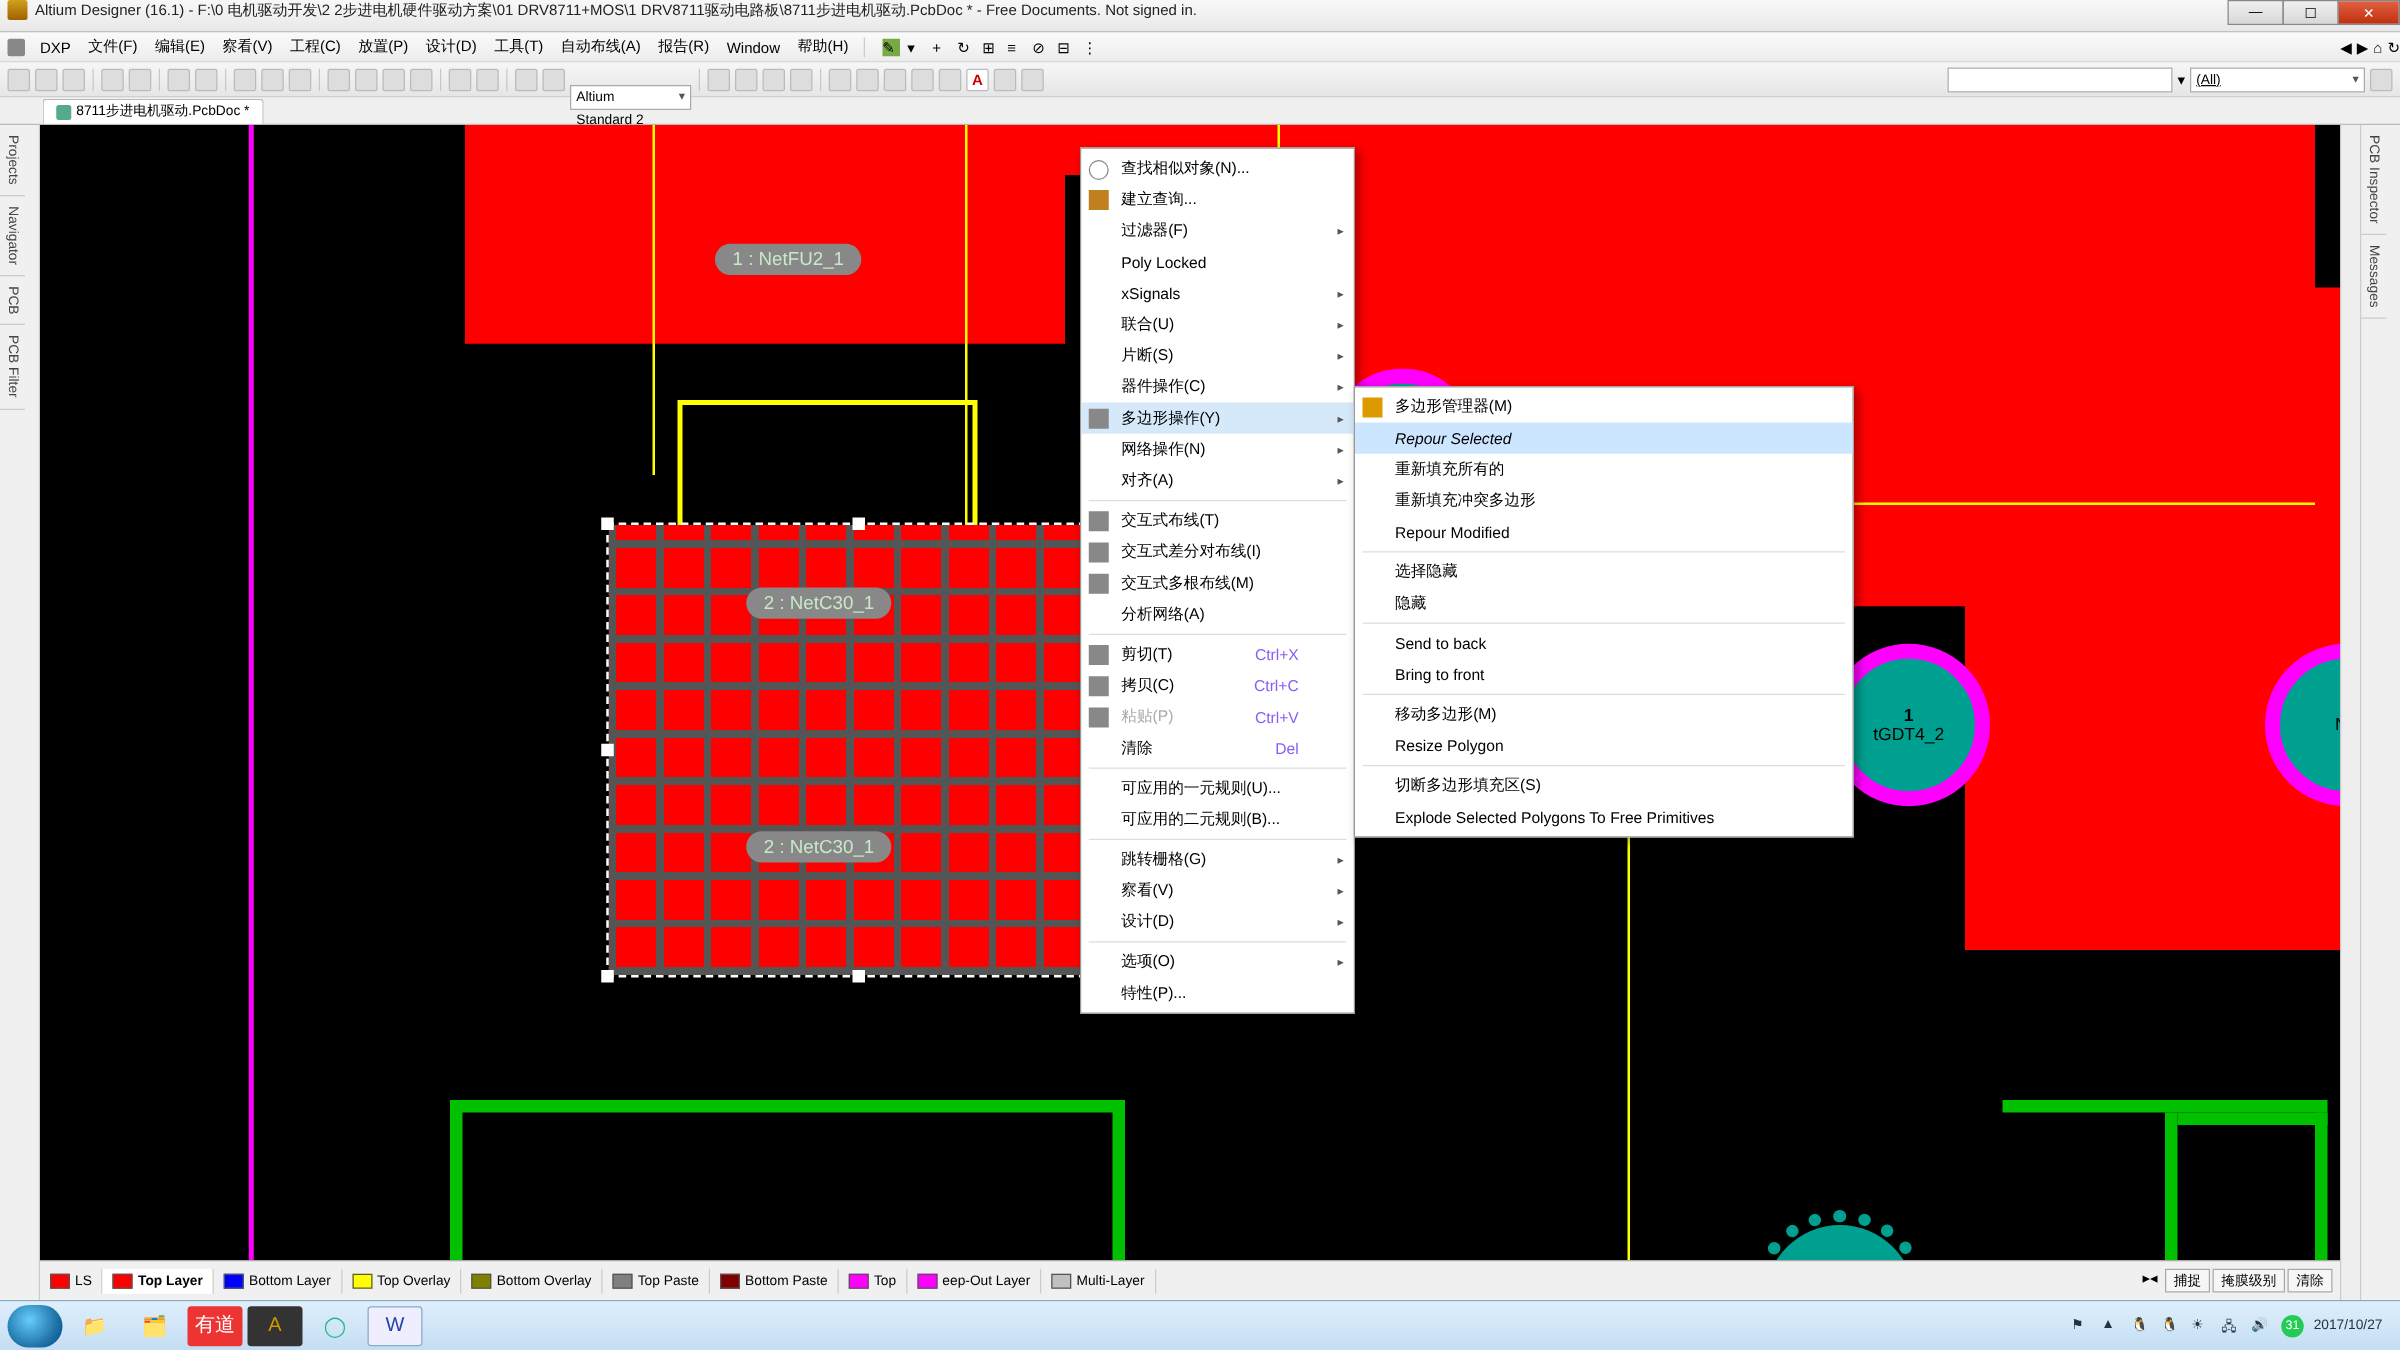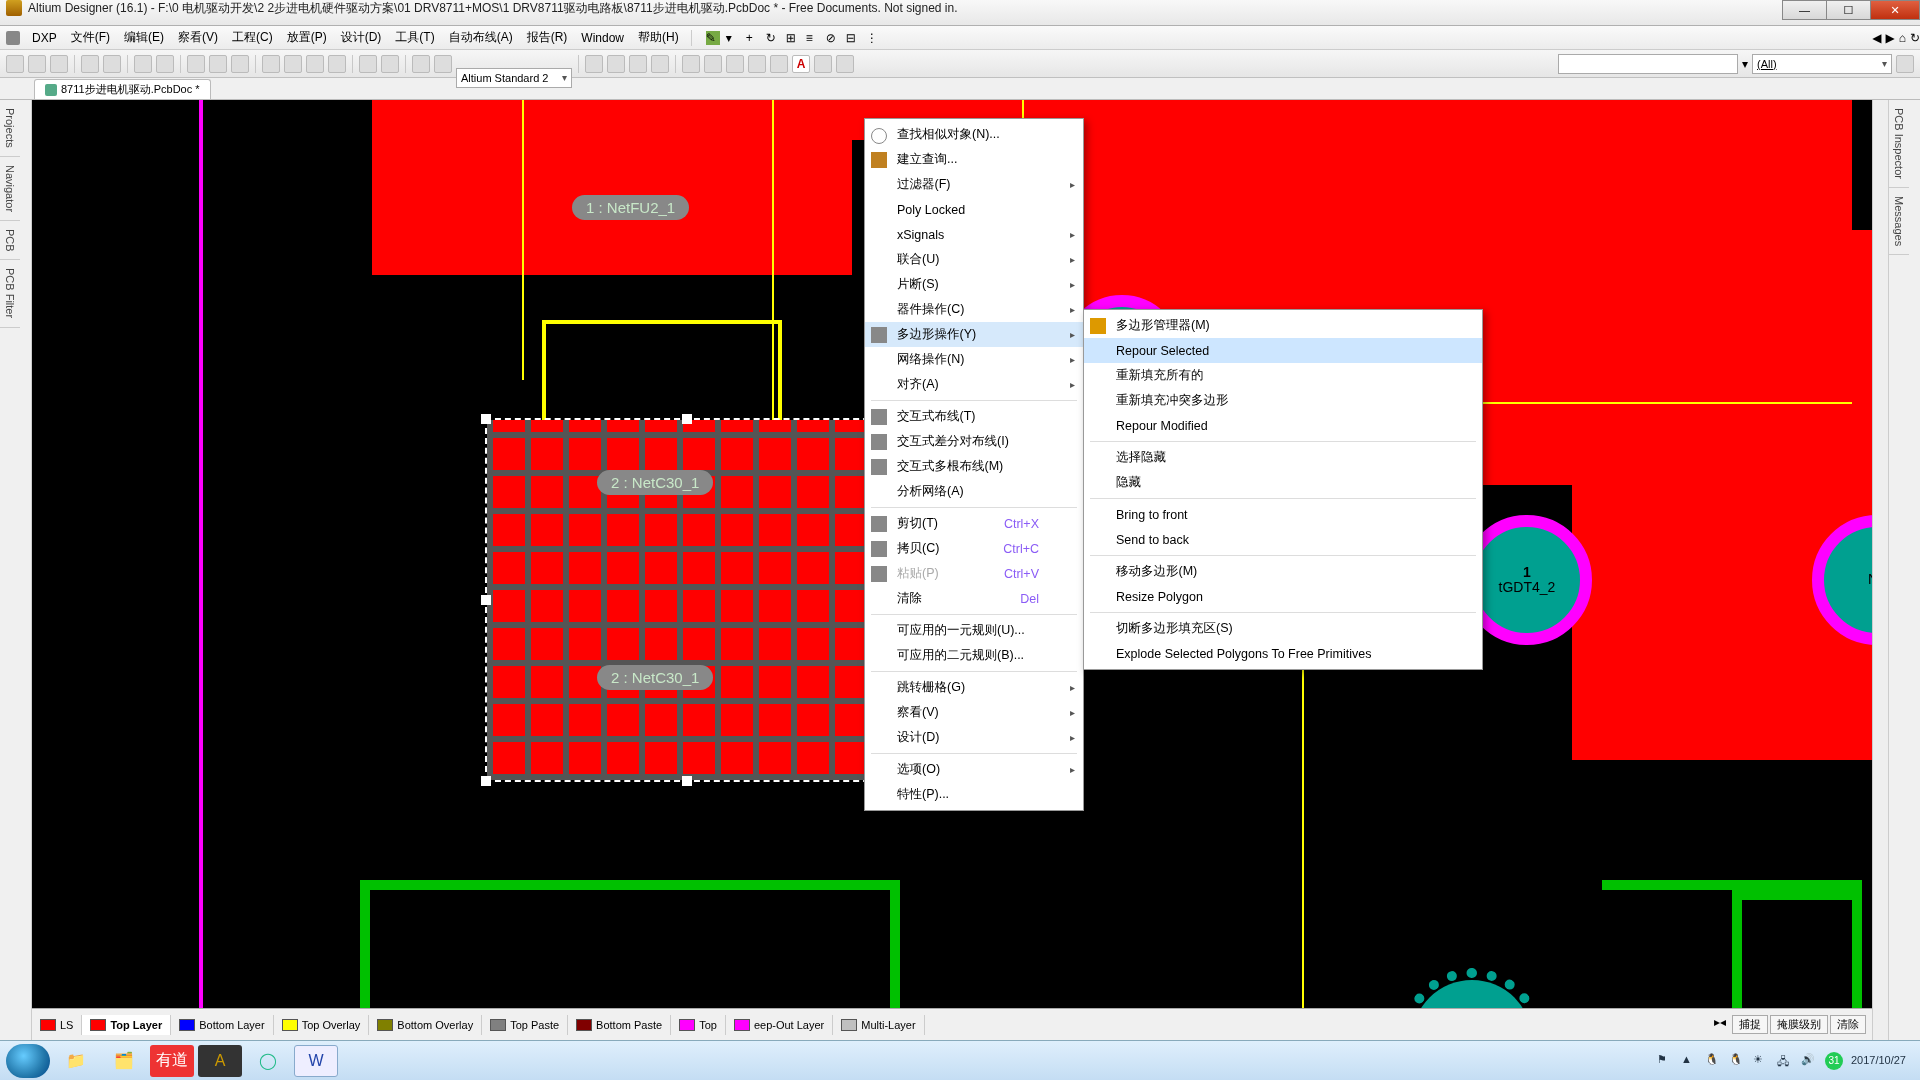--- a/index.html
+++ b/index.html
@@ -20,21 +20,21 @@
 .menubar .sep { width: 1px; height: 16px; background: #ccc; margin: 0 4px; }
 .tiny-icons { display: flex; gap: 6px; margin-left: 8px; }
 .tiny-icons span { width: 14px; height: 14px; display: inline-block; }
 
 
 .toolbars { height: 28px; background: linear-gradient(#f6f6f6,#e6e6e6); border-bottom: 1px solid #c0c0c0; display: flex; align-items: center; padding: 0 6px; gap: 4px; }
 .tb-ico { width: 18px; height: 18px; background: #ddd; border: 1px solid #bbb; border-radius: 2px; }
 .tb-sep { width: 1px; height: 18px; background: #c8c8c8; margin: 0 2px; }
 .tb-combo { height: 20px; border: 1px solid #aaa; background: #fff; padding: 0 18px 0 4px; position: relative; font-size: 11px; line-height: 18px; }
 .tb-combo::after { content: "▾"; position: absolute; right: 4px; top: 0; color: #555; font-size: 10px; }
-.tb-combo.wide { width: 116px; margin-top: 28px; }
+.tb-combo.wide { width: 97px; margin-top: 28px; }
 .tb-right { margin-left: auto; display: flex; align-items: center; gap: 4px; }
 .search-box { width: 180px; height: 20px; border: 1px solid #aaa; background: #fff; padding: 0 4px; font-size: 11px; }
 .all-combo { width: 140px; text-decoration: underline; }
 
 
 .doc-tabs { height: 22px; background: #f0f0f0; border-bottom: 1px solid #bbb; display: flex; align-items: flex-end; }
 .doc-tab { height: 20px; background: #fff; border: 1px solid #bbb; border-bottom: none; padding: 0 10px; font-size: 11px; line-height: 19px; border-radius: 3px 3px 0 0; margin-left: 34px; display: flex; align-items: center; gap: 4px; }
 .doc-tab .dtic { width: 12px; height: 12px; background: #5a8; border-radius: 2px; }
 
 
@@ -93,21 +93,21 @@
 
 
 .green-box { position: absolute; left: 328px; top: 780px; width: 540px; height: 160px; border: 10px solid #00c000; background: #000; }
 .green-l1 { position: absolute; left: 1570px; top: 780px; width: 260px; height: 10px; background: #00c000; }
 .green-l2 { position: absolute; left: 1700px; top: 790px; width: 10px; height: 150px; background: #00c000; }
 .green-box2 { position: absolute; left: 1710px; top: 790px; width: 120px; height: 150px; border: 10px solid #00c000; border-left:none; }
 
 
 .ctx { position: absolute; background: #fff; border: 1px solid #999; box-shadow: 3px 3px 8px rgba(0,0,0,0.35); padding: 3px 0; font-size: 12.5px; min-width: 210px; }
 .ctx .row { display: flex; align-items: center; height: 25px; padding: 0 28px 0 32px; position: relative; white-space: nowrap; }
-.ctx .row:hover, .ctx .row.hl { background: #cde6ff; }
+.ctx .row:hover, .ctx .row.hl { background: #cde6ff; font-style: italic; }
 .ctx .row.sub::after { content: "▸"; position: absolute; right: 8px; color: #555; font-size: 10px; }
 .ctx .row.hl-row { background: #d6e9fb; }
 .ctx .row .ic { position: absolute; left: 6px; width: 16px; height: 16px; }
 .ctx .sepline { height: 1px; background: #ddd; margin: 3px 6px; }
 .ctx .sc { position: absolute; right: 44px; color: #8b5cf6; }
 .ctx .row.dis { color: #aaa; }
 .ctx .ic-mag { border: 1px solid #888; border-radius: 50%; width:10px; height:10px; top:6px; }
 .ctx .ic-pen { background: #c08020; width:12px;height:12px; top:5px;}
 .ctx .ic-sc { background: #888; width:12px;height:12px; top:5px;}
 
@@ -458,24 +458,24 @@
     </div>
     <div class="sepline"></div>
     <div class="row">
       <span>选择隐藏</span>
     </div>
     <div class="row">
       <span>隐藏</span>
     </div>
     <div class="sepline"></div>
     <div class="row">
+      <span>Send to back</span>
+    </div>
+    <div class="row">
       <span>Bring to front</span>
-    </div>
-    <div class="row">
-      <span>Send to back</span>
     </div>
     <div class="sepline"></div>
     <div class="row">
       <span>移动多边形(M)</span>
     </div>
     <div class="row">
       <span>Resize Polygon</span>
     </div>
     <div class="sepline"></div>
     <div class="row">

